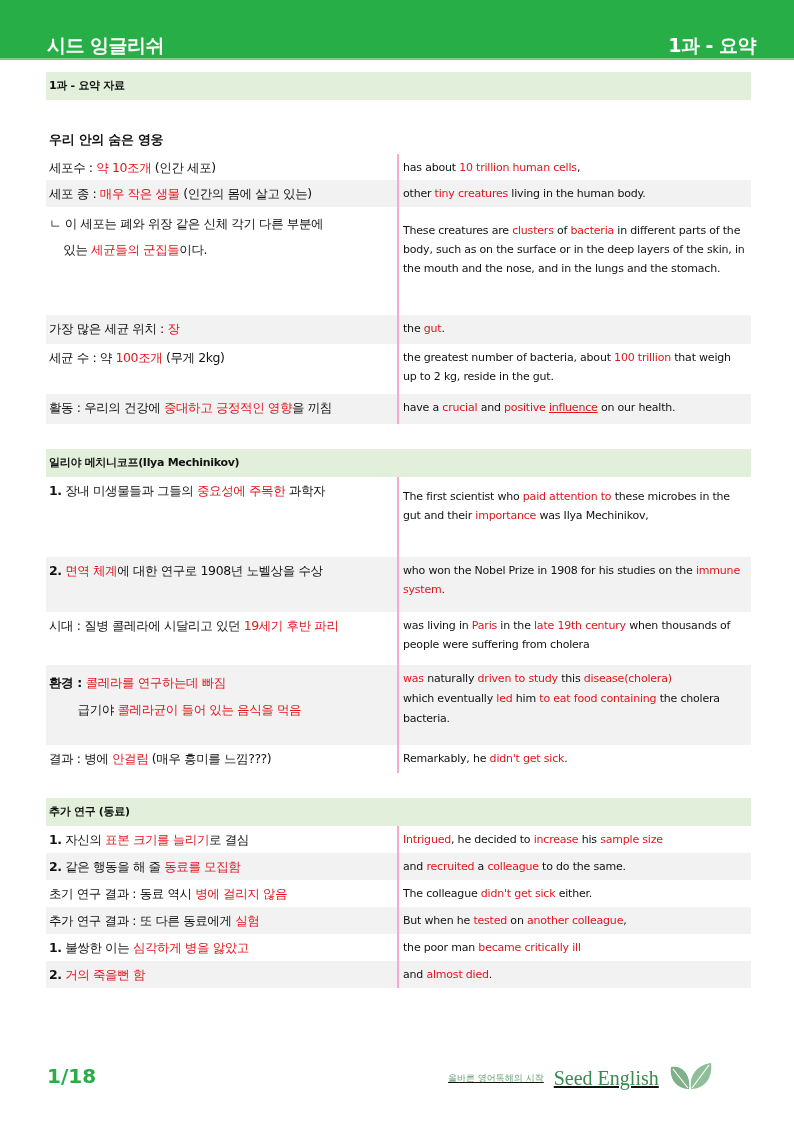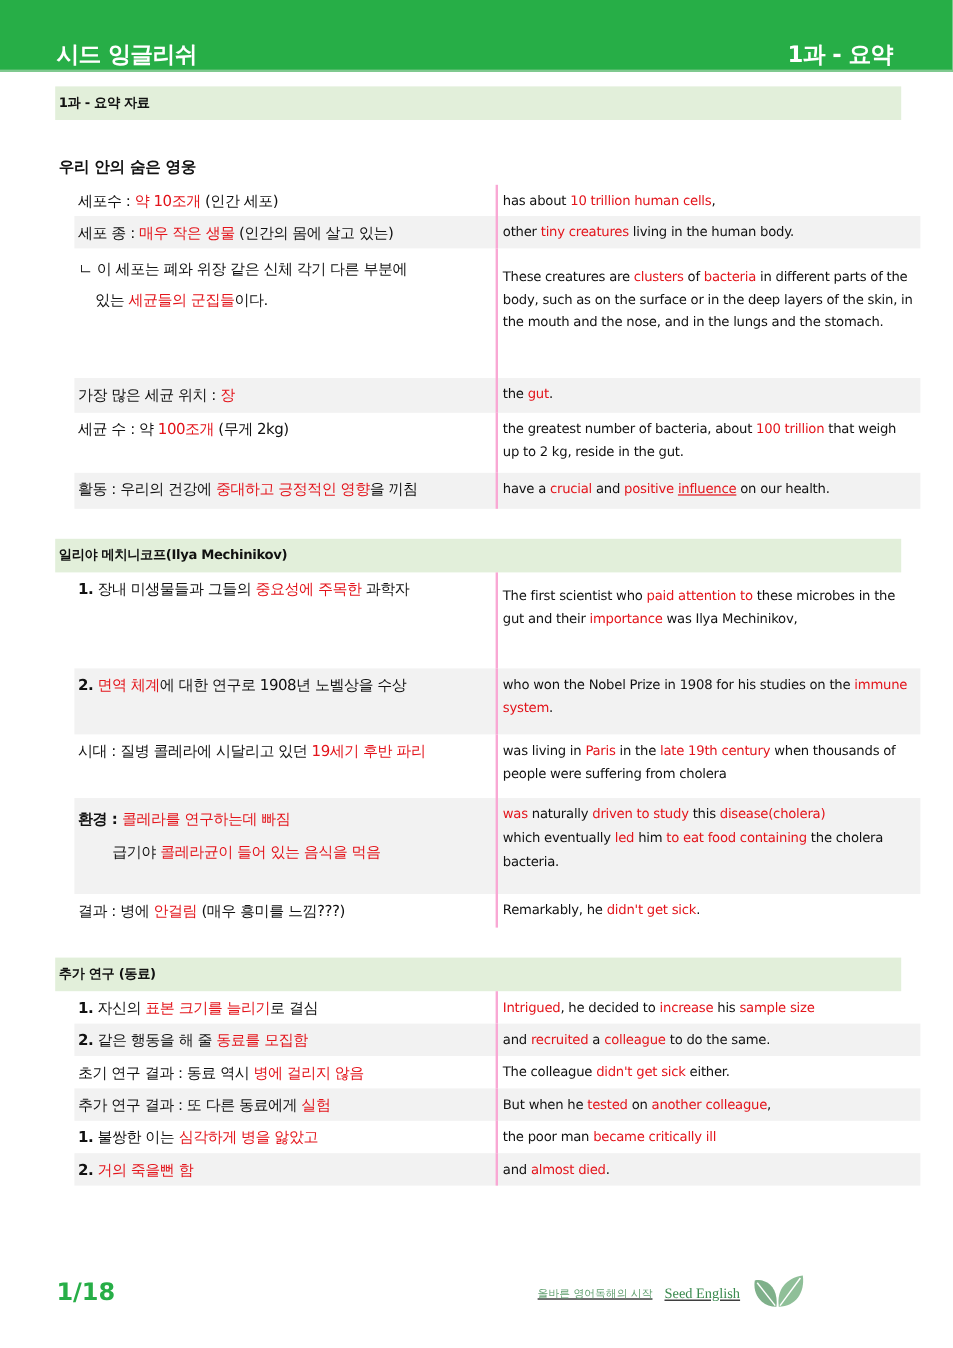--- a/index.html
+++ b/index.html
@@ -1,40 +1,40 @@
 <!DOCTYPE html>
 <html><head>
 <meta charset="utf-8">
 <style>
   * { box-sizing: border-box; margin: 0; padding: 0; }
   html, body { width: 794px; height: 1123px; background: #ffffff; overflow: hidden; }
   body { font-family: "DejaVu Sans", "Liberation Sans", sans-serif; color: #111; position: relative; }
 
   .topbar { position: absolute; left: 0; top: 0; width: 794px; height: 60px; background: #27ae47; border-bottom: 2px solid #7fc98f; }
   .topbar .brand { position: absolute; left: 47px; top: 33px; color: #fff; font-size: 19px; font-weight: bold; letter-spacing: -0.5px; }
-  .topbar .lesson { position: absolute; right: 50px; top: 33px; color: #fff; font-size: 19px; font-weight: bold; letter-spacing: -0.5px; }
+  .topbar .lesson { position: absolute; right: 38px; top: 33px; color: #fff; font-size: 19px; font-weight: bold; letter-spacing: -0.5px; }
 
   .content { position: absolute; left: 46px; top: 72px; width: 705px; }
 
   .band { background: #e2efda; height: 28px; font-size: 11px; font-weight: bold; padding: 6px 3px; letter-spacing: -0.3px; }
   .plain-title { font-size: 13px; font-weight: bold; padding: 0 3px; height: 28px; line-height: 28px; letter-spacing: -0.3px; }
 
-  .tbl { width: 705px; margin-left: 16px; }
+  .tbl { width: 705px; }
   .row { display: flex; }
   .row.alt { background: #f2f2f2; }
   .cell-ko { width: 351px; font-size: 12.5px; padding: 4px 3px; line-height: 20px; letter-spacing: -0.4px; }
   .cell-en { width: 354px; font-size: 11px; padding: 4px 4px; line-height: 19px; border-left: 2px solid #f9a8d4; letter-spacing: -0.2px; }
   .hl { color: #e3141b; }
   .ul { text-decoration: underline; }
   .b { font-weight: bold; }
 
   .footer-page { position: absolute; left: 47px; top: 1064px; color: #27ae47; font-size: 20px; font-weight: bold; }
   .footer-brand { position: absolute; left: 448px; top: 1061px; display: flex; align-items: center; text-decoration: underline; }
   .footer-brand .tag { font-family: "DejaVu Serif", serif; font-size: 9px; color: #5f9e6e; margin-right: 10px; }
-  .footer-brand .name { font-family: "Liberation Serif", "DejaVu Serif", serif; font-size: 12px; color: #3a8a4e; margin-right: 8px; }
+  .footer-brand .name { font-family: "Liberation Serif", "DejaVu Serif", serif; font-size: 20px; color: #3a8a4e; margin-right: 8px; }
 </style>
 </head>
 <body>
 
 <div class="topbar">
   <div class="brand">시드 잉글리쉬</div>
   <div class="lesson">1과 - 요약</div>
 </div>
 
 <div class="content">

